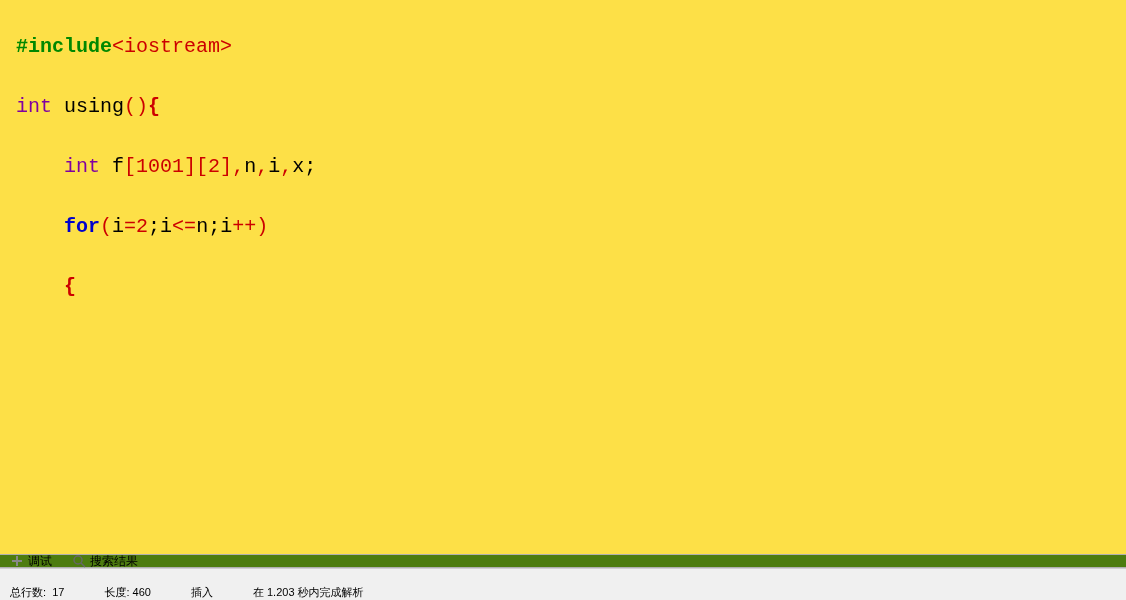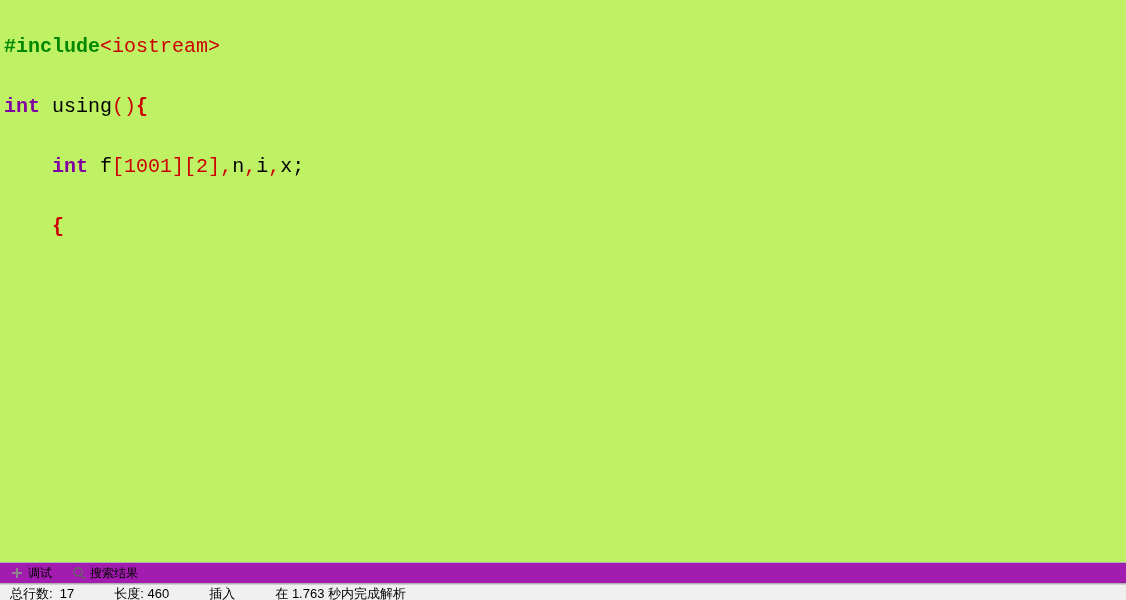--- a/index.html
+++ b/index.html
@@ -8,77 +8,78 @@
   font-size: 20px;
   background: #ffffff;
   width: 1126px;
   height: 600px;
   overflow: hidden;
   display: flex;
   flex-direction: column;
 }
 .editor {
   flex: 1;
-  background: #bef264;
-  padding: 2px 4px;
+  background: #fde047;
+  padding: 2px 16px;
   line-height: 1.5;
   white-space: pre;
   overflow: hidden;
 }
 .line { display: block; }
 .kw { color: #0000cc; font-weight: bold; }
 .pp { color: #008800; font-weight: bold; }
 .ppstr { color: #cc0000; }
-.type { color: #8000a0; font-weight: bold; margin-top: 44px; }
+.type { color: #8000a0; font-weight: normal; margin-top: 44px; }
 .op { color: #cc0000; }
 .num { color: #cc0000; }
 .paren { color: #cc0000; }
 .brace { color: #cc0000; font-weight: bold; }
 .ident { color: #000000; }
 .bold { font-weight: bold; }
 .tabs-bar {
-  background: #a21caf;
+  background: #4d7c0f;
   border-top: 1px solid #b0b0b0;
   border-bottom: 1px solid #b0b0b0;
   display: flex;
   align-items: center;
   font-family: "Microsoft YaHei", sans-serif;
   font-size: 12px;
-  height: 22px;
+  height: 14px;
   padding: 0 4px;
   gap: 8px;
 }
 .tab-item {
   display: inline-flex;
   align-items: center;
   gap: 4px;
   padding: 2px 6px;
   cursor: pointer;
 }
 .status-bar {
   background: #f0f0f0;
   font-family: "Microsoft YaHei", sans-serif;
-  font-size: 13px;
-  height: 16px;
+  font-size: 11px;
+  height: 32px;
   display: flex;
-  align-items: flex-start;
+  align-items: flex-end;
   padding: 0 10px;
   gap: 40px;
   border-top: 1px solid #d0d0d0;
 }
 .status-item { white-space: nowrap; }
 .small-icon { width: 14px; height: 14px; display: inline-block; }
 </style>
 </head>
 <body>
 
 <div class="editor">
 <span class="line"><span class="pp">#include</span><span class="ppstr">&lt;iostream&gt;</span></span>
 <span class="line"><span class="type">int</span> <span class="ident">using</span><span class="paren">()</span><span class="brace">{</span></span>
 <span class="line">    <span class="type">int</span><span class="ident"> f</span><span class="op">[</span><span class="num">1001</span><span class="op">][</span><span class="num">2</span><span class="op">]</span><span class="op">,</span><span class="ident">n</span><span class="op">,</span><span class="ident">i</span><span class="op">,</span><span class="ident">x</span><span class="ident">;</span></span>
+<span class="line">    <span class="kw bold">for</span><span class="paren">(</span><span class="ident">i</span><span class="op">=</span><span class="num">2</span><span class="ident">;i</span><span class="op">&lt;=</span><span class="ident">n;i</span><span class="op">++</span><span class="paren">)</span></span>
 <span class="line">    <span class="brace">{</span></span>
 
 
 
 
 
 
 
 
 </div>
@@ -105,14 +106,14 @@
 </div>
 
 <div class="status-bar">
   <span class="status-item">
     <span>总行数:</span>&nbsp;&nbsp;<span>17</span>
   </span>
   <span class="status-item">
     <span>长度:</span>&nbsp;<span>460</span>
   </span>
   <span class="status-item">插入</span>
-  <span class="status-item">在 1.763 秒内完成解析</span>
+  <span class="status-item">在 1.203 秒内完成解析</span>
 </div>
 
 </body></html>

